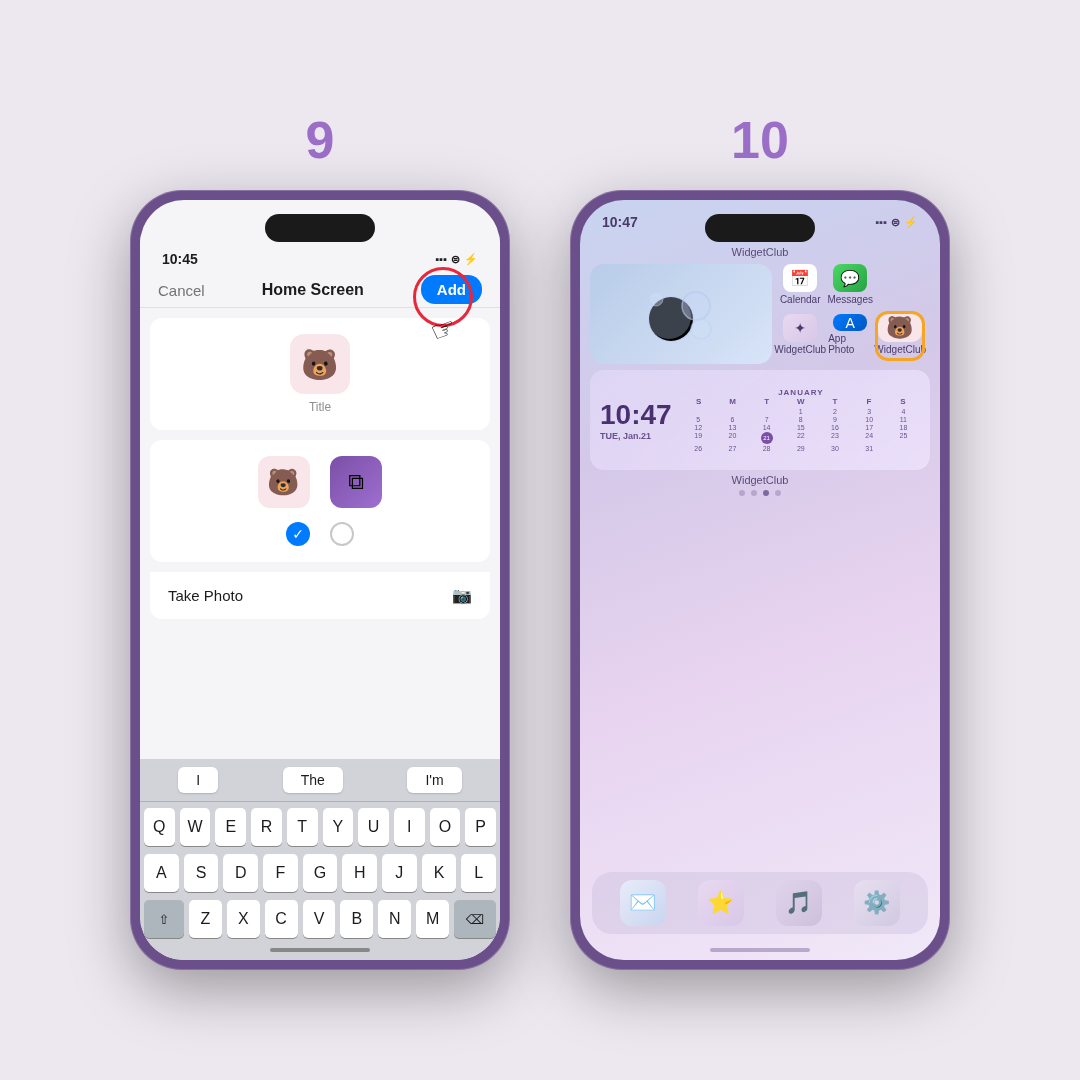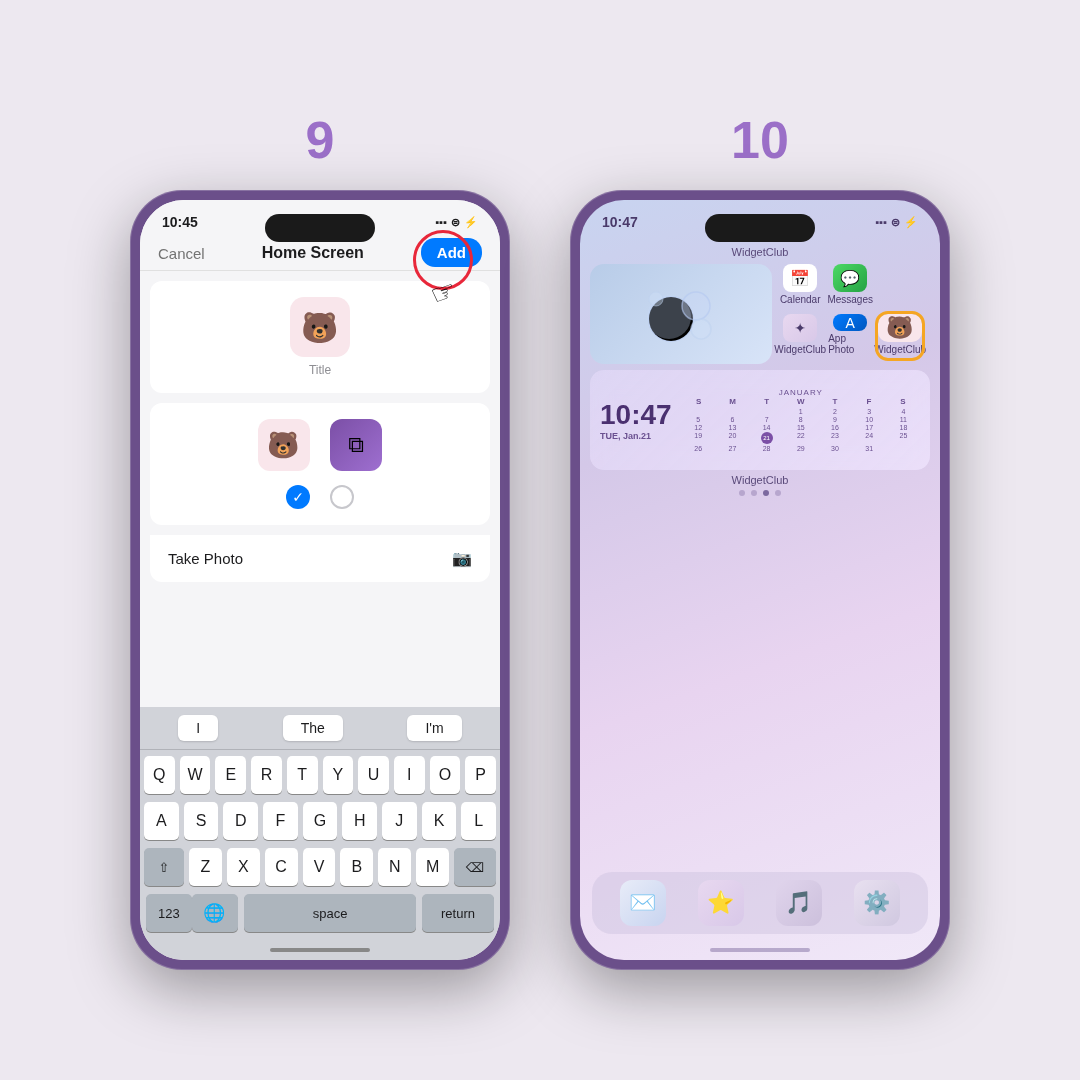--- a/index.html
+++ b/index.html
@@ -74,21 +74,21 @@
       align-items: center;
       padding: 14px 22px 6px;
       font-size: 13px;
       font-weight: 600;
       flex-shrink: 0;
     }
     .status-time { font-size: 14px; font-weight: 700; }
     .status-icons { display: flex; gap: 4px; align-items: center; font-size: 11px; }
 
     
-    .screen9 .status-bar { background: #f5f5f7; color: #1c1c1e; }
+    .screen9 .status-bar { background: #f5f5f7; color: #1c1c1e; margin-top: 37px; }
 
     .nav-bar {
       display: flex;
       justify-content: space-between;
       align-items: center;
       padding: 8px 18px;
       background: #f5f5f7;
       border-bottom: 1px solid #e0e0e0;
       flex-shrink: 0;
     }
@@ -451,21 +451,21 @@
       font-weight: 700;
       color: #4a3070;
     }
     .cal-grid {
       flex: 1;
       font-size: 8px;
       color: #6a5090;
     }
     .cal-month {
       text-align: center;
-      font-weight: 400;
+      font-weight: 700;
       font-size: 8px;
       letter-spacing: 1px;
       margin-bottom: 0;
     }
     .cal-days-header {
       display: grid;
       grid-template-columns: repeat(7, 1fr);
       text-align: center;
       font-weight: 600;
       margin-bottom: 2px;
@@ -631,26 +631,20 @@
               <div class="key">X</div>
               <div class="key">C</div>
               <div class="key">V</div>
               <div class="key">B</div>
               <div class="key">N</div>
               <div class="key">M</div>
               <div class="key key-special key-delete">⌫</div>
             </div>
           </div>
 
-          <div class="keyboard-bottom">
-            <div class="kb-bottom-key">123</div>
-            <div class="kb-bottom-key kb-globe">🌐</div>
-            <div class="kb-bottom-key key-space" style="flex:1; margin: 0 6px;">space</div>
-            <div class="kb-bottom-key key-return">return</div>
-          </div>
 
           <div style="display:flex; justify-content:center; padding: 6px 0 8px;">
             <div style="width:100px; height:4px; background:#888; border-radius:2px;"></div>
           </div>
         </div>
 
       </div>
     </div>
   </div>
 

